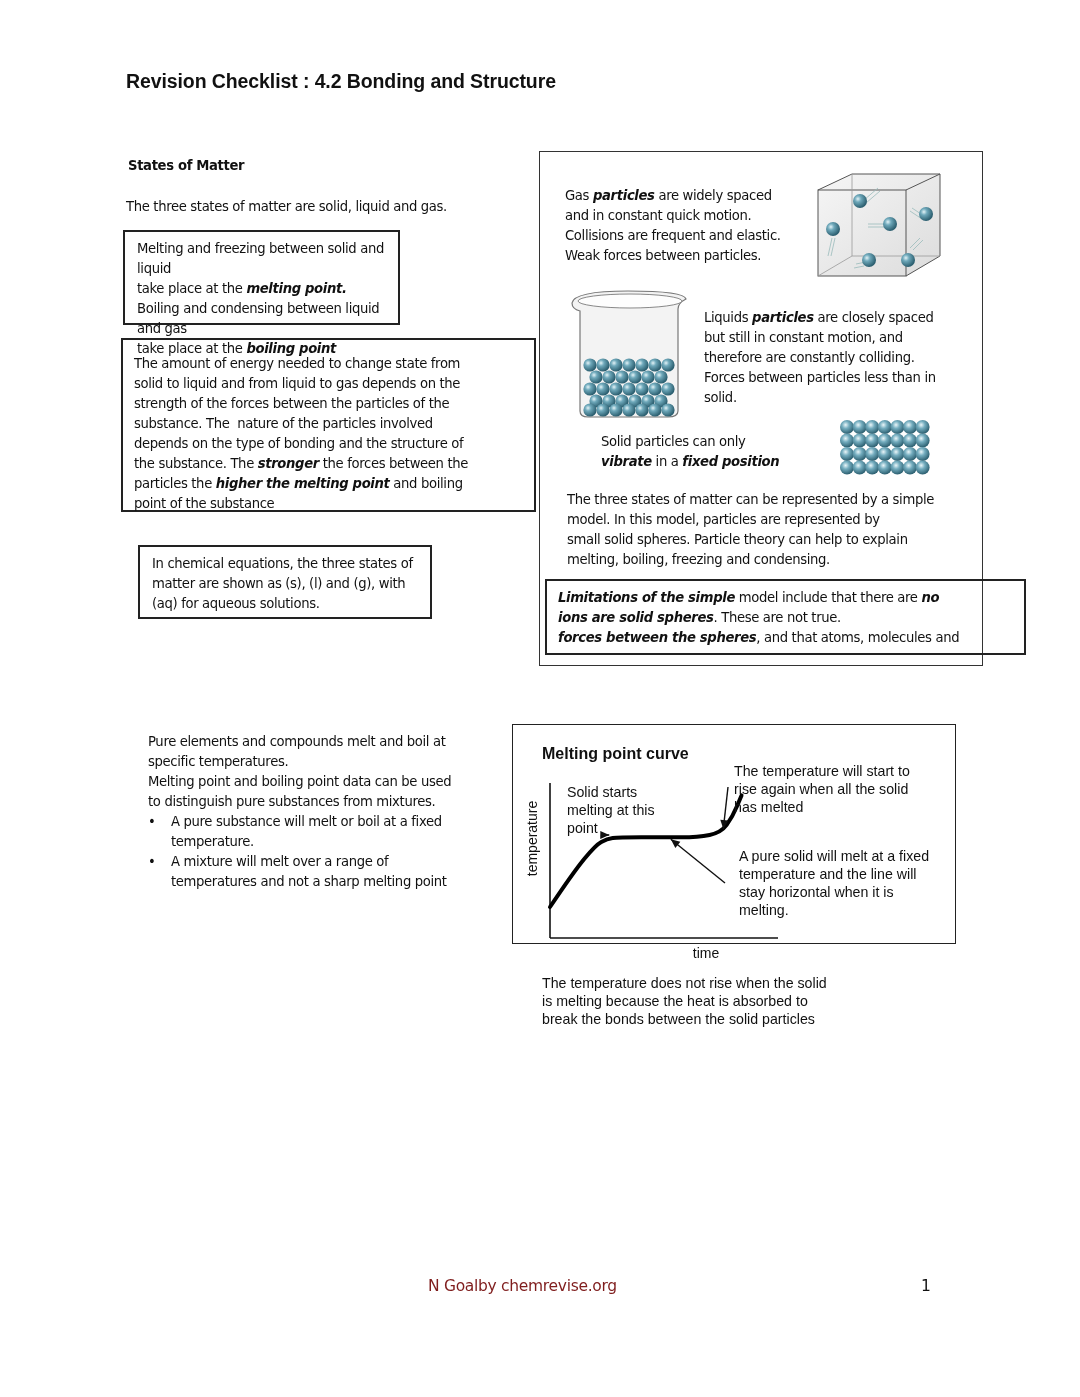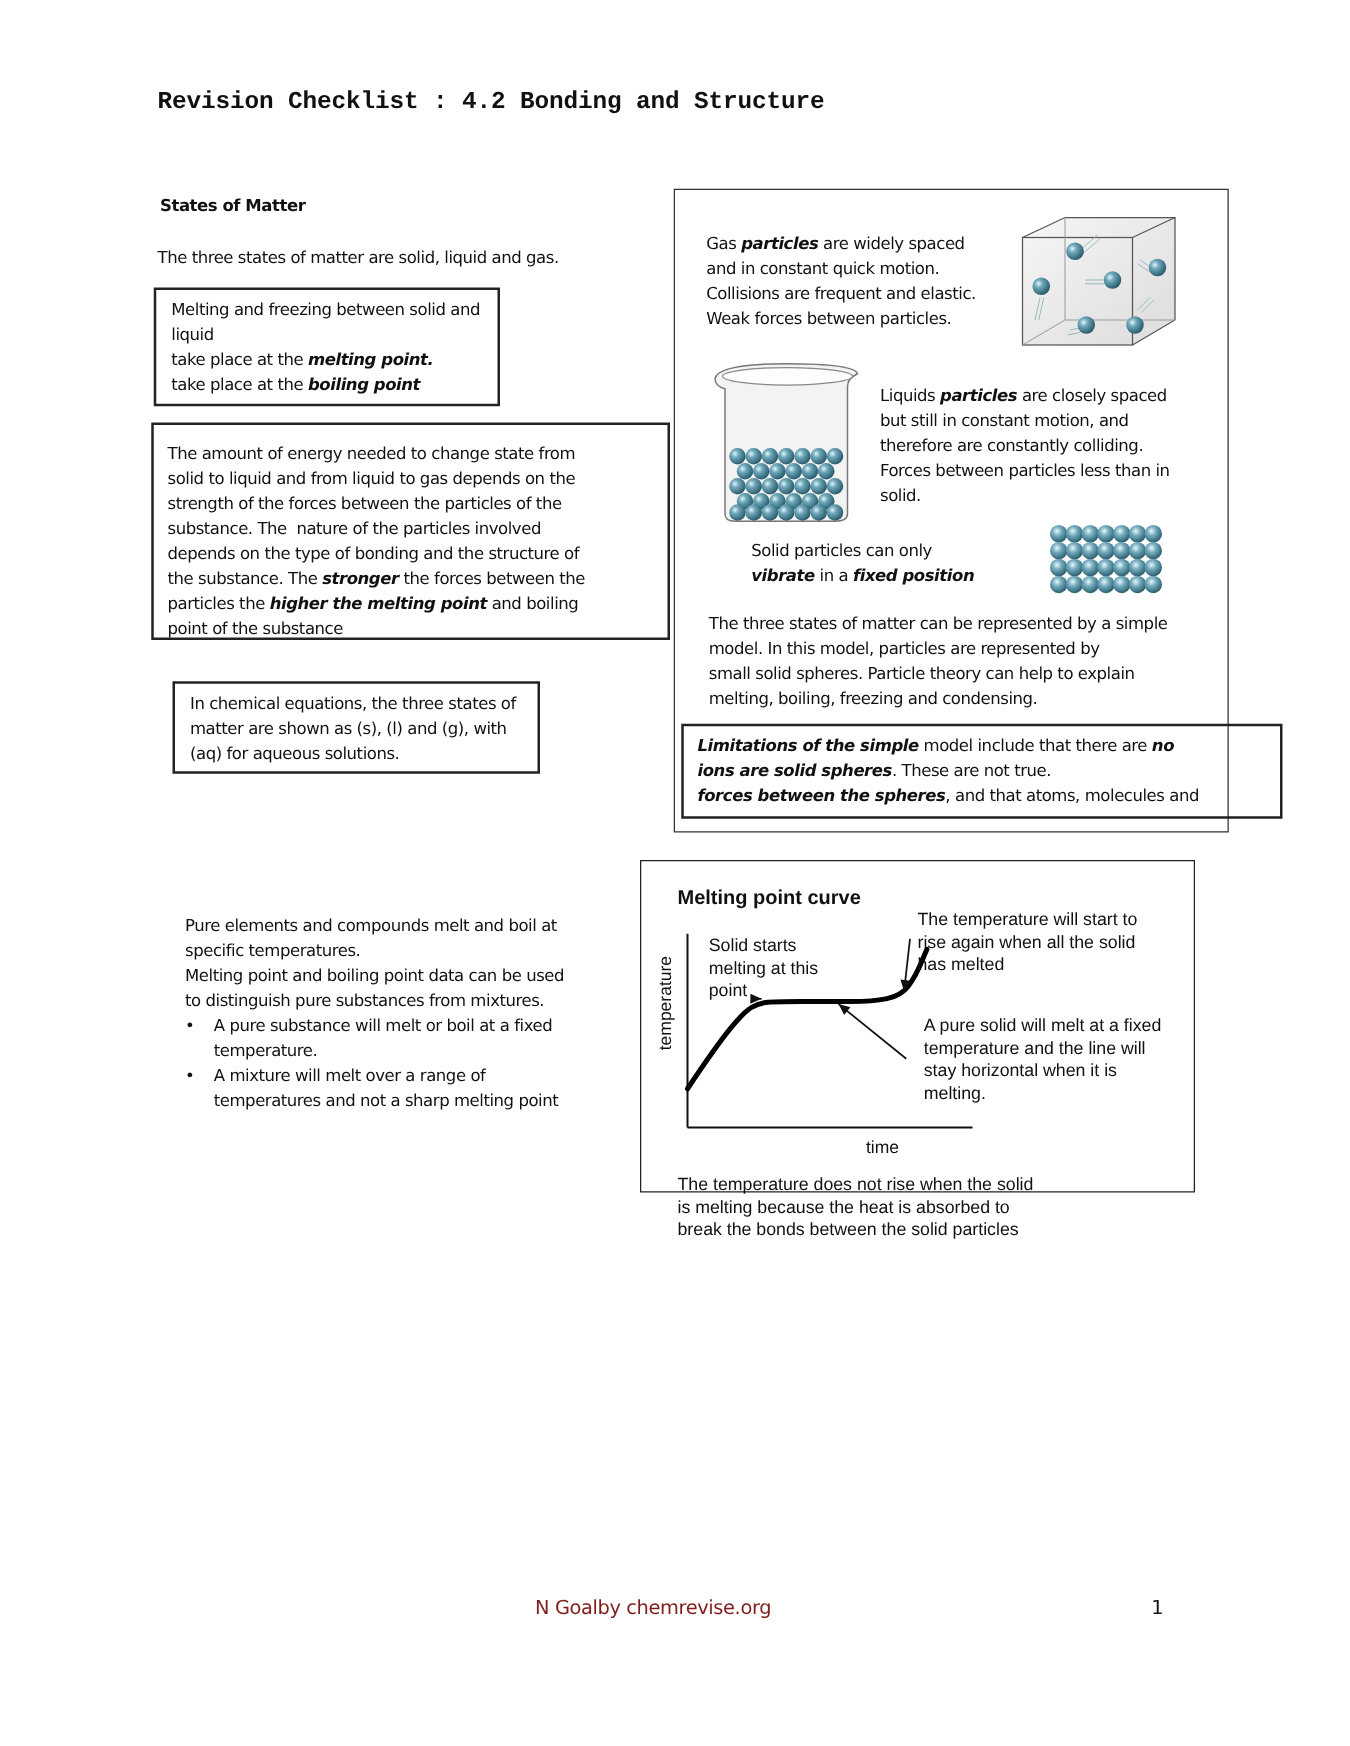--- a/index.html
+++ b/index.html
@@ -1,52 +1,53 @@
 <!DOCTYPE html>
 <html><head>
 <meta charset="utf-8">
 <style>
   html, body { margin: 0; padding: 0; background: #ffffff; }
   body { width: 1080px; height: 1397px; position: relative; overflow: hidden;
          font-family: "Liberation Sans", sans-serif; color: #111; }
   .abs { position: absolute; }
-  .title { left: 126px; top: 70px; font-size: 19.5px; font-weight: bold; font-family: Liberation Mono, monospace; letter-spacing: -0.1px; }
+  .title { left: 126px; top: 70px; font-size: 19.5px; font-weight: bold; font-family: Liberation Sans, sans-serif; letter-spacing: -0.1px; }
   .body-text { font-family: "DejaVu Sans", sans-serif; font-size: 13.2px; line-height: 20px; letter-spacing: -0.35px; color: #111; }
   .box { border: 2px solid #222; box-sizing: border-box; }
   .heading { left: 128px; top: 158px; font-weight: bold; font-family: "DejaVu Sans", sans-serif; font-size: 13.2px; letter-spacing: -0.35px; }
   .intro { left: 126px; top: 197px; }
   .box1 { left: 123px; top: 230px; width: 277px; height: 95px; padding: 7px 0 0 12px; }
   .box2 { left: 121px; top: 338px; width: 415px; height: 174px; padding: 14px 0 0 11px; }
   .box3 { left: 138px; top: 545px; width: 294px; height: 74px; padding: 7px 0 0 12px; }
   .right-panel { left: 539px; top: 151px; width: 444px; height: 515px; border: 1.5px solid #333; box-sizing: border-box; }
   .gas-text { left: 565px; top: 186px; }
   .liquid-text { left: 704px; top: 308px; }
   .solid-text { left: 601px; top: 432px; }
   .model-text { left: 567px; top: 490px; }
   .limits-box { left: 545px; top: 579px; width: 481px; height: 76px; padding: 7px 0 0 11px; border: 2px solid #222; box-sizing: border-box; }
   .pure-text { left: 148px; top: 732px; }
   .bullets { list-style: none; margin: 0; padding: 0; }
   .bullets li { position: relative; padding-left: 23px; }
   .bullets li .dot { position: absolute; left: 0; top: 0; }
-  .chart-box { left: 512px; top: 688px; width: 444px; height: 266px; border: 1.5px solid #222; box-sizing: border-box; }
+  .chart-box { left: 512px; top: 724px; width: 444px; height: 220px; border: 1.5px solid #222; box-sizing: border-box; }
   .footer-left { left: 428px; top: 1277px; font-family: "DejaVu Sans", sans-serif; font-size: 15.5px; color: #7f1d1d; letter-spacing: -0.3px; }
   .footer-right { left: 921px; top: 1277px; font-family: "DejaVu Sans", sans-serif; font-size: 15.5px; color: #111; }
   b { font-weight: bold; font-style: italic; }
 </style>
 </head>
 <body>
 
 <div class="abs title">Revision Checklist : 4.2 Bonding and Structure</div>
 
 <div class="abs heading">States of Matter</div>
 <div class="abs body-text intro">The three states of matter are solid, liquid and gas.</div>
 
 <div class="abs box box1 body-text">
   <div>Melting and freezing between solid and liquid</div>
   <div><span>take place at the </span><b>melting point.</b></div>
+  <div>Boiling and condensing between liquid and gas</div>
   <div><span>take place at the </span><b>boiling point</b></div>
 </div>
 
 <div class="abs box box2 body-text">
   <div>The amount of energy needed to change state from</div>
   <div>solid to liquid and from liquid to gas depends on the</div>
   <div>strength of the forces between the particles of the</div>
   <div style="white-space:pre">substance. The  nature of the particles involved</div>
   <div>depends on the type of bonding and the structure of</div>
   <div style="white-space:pre"><span>the substance. The </span><b>stronger</b><span> the forces between the</span></div>

